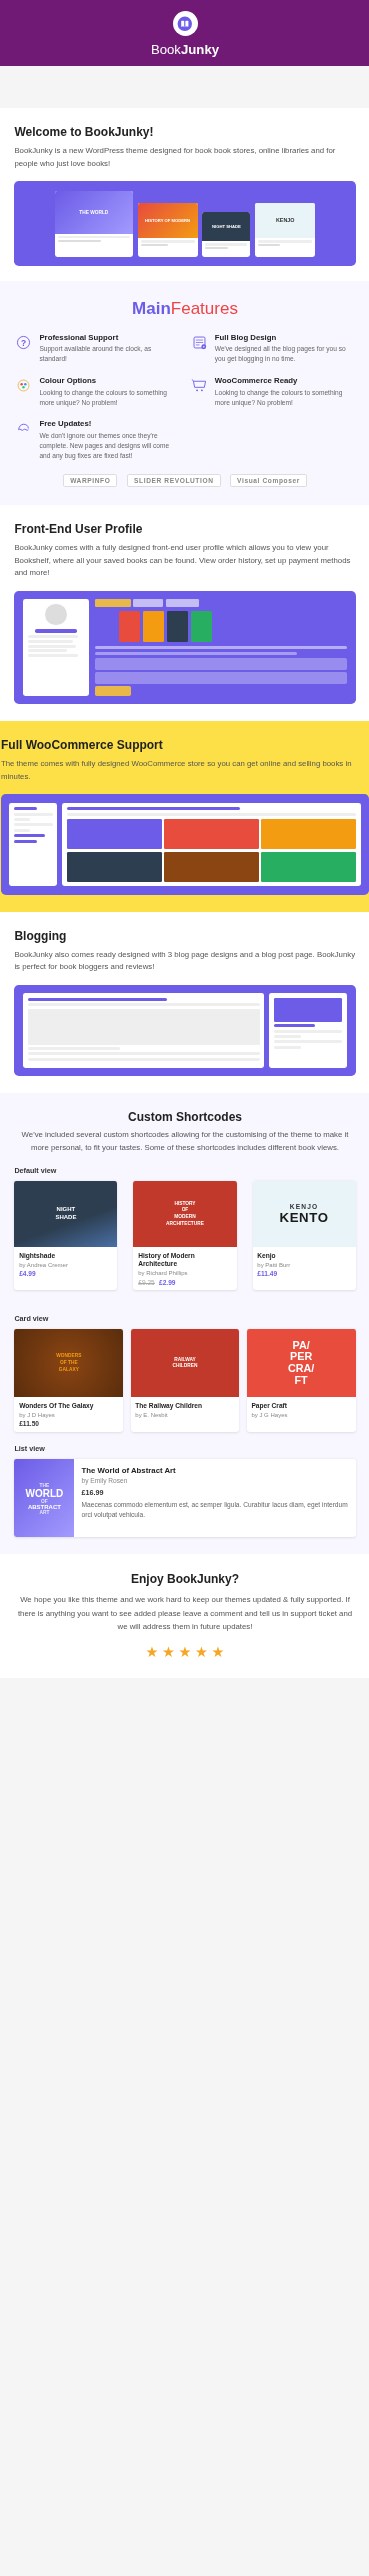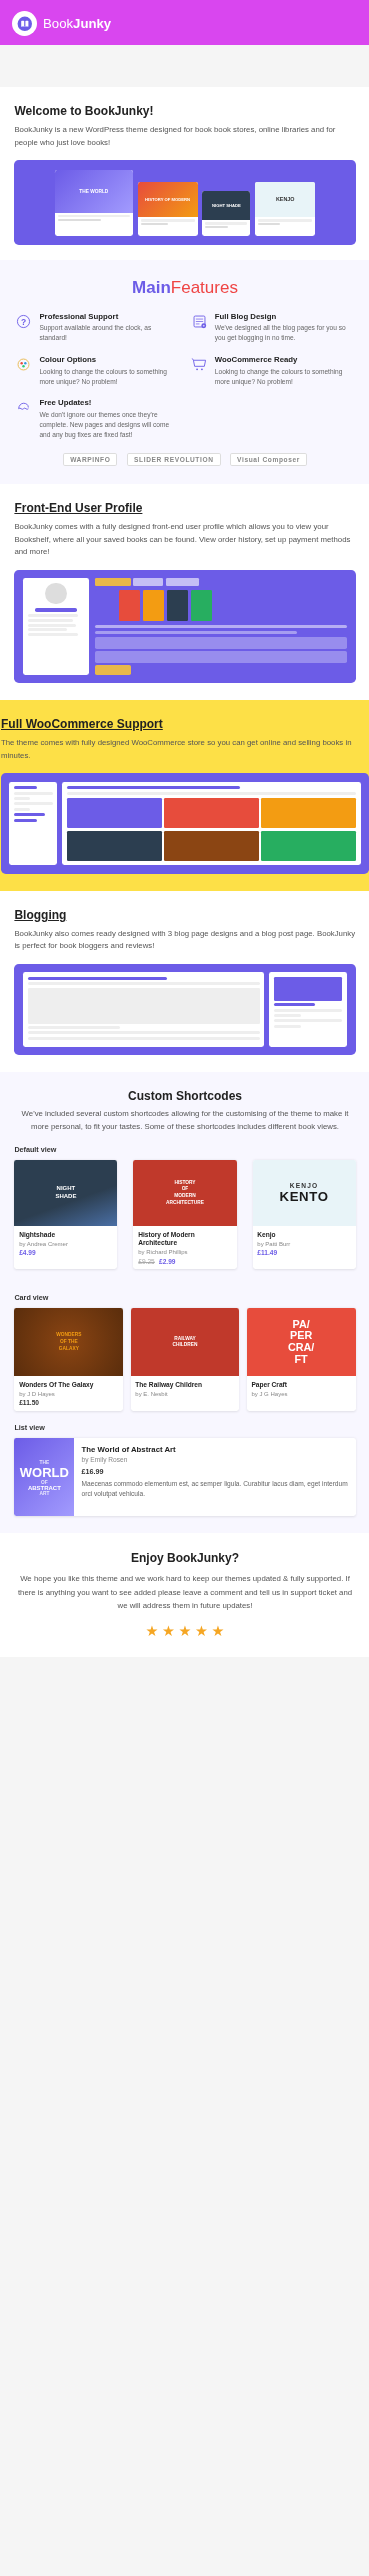--- a/index.html
+++ b/index.html
@@ -6,25 +6,26 @@
     body {
       font-family: Arial, sans-serif;
       width: 370px;
       background: #f5f5f5;
       font-size: 7.8px;
       color: #333;
     }
 
     
     .header-section {
-      background: #d946ef;
+      background: #701a75;
       padding: 10.8px 12px 9.6px;
       display: flex;
       align-items: center;
       gap: 6px;
+      flex-direction: column;
     }
     .logo-circle {
       width: 25px;
       height: 25px;
       background: white;
       border-radius: 50%;
       display: flex;
       align-items: center;
       justify-content: center;
       flex-shrink: 0;
@@ -165,21 +166,20 @@
     
     .profile-section {
       background: white;
       padding: 17px 14.4px;
     }
     .section-title {
       font-size: 12px;
       font-weight: 700;
       color: #222;
       margin-bottom: 6px;
-      text-decoration: underline;
     }
     .section-desc {
       color: #555;
       font-size: 7.8px;
       line-height: 1.6;
       margin-bottom: 10.8px;
     }
     .profile-preview {
       background: #6c5ce7;
       border-radius: 4.8px;
@@ -520,21 +520,21 @@
       padding: 4.8px;
     }
     .kenjo-cover .kenjo-top { font-size: 6.6px; font-weight: bold; color: #333; letter-spacing: 1.2px; }
     .kenjo-cover .kenjo-main { font-size: 13.2px; font-weight: 900; color: #1a1a1a; letter-spacing: 0.6px; }
 
     .abstract-cover-text {
       text-align: center;
       padding: 4.8px;
     }
     .abstract-cover-text .the { font-size: 4.8px; color: rgba(255,255,255,0.8); }
-    .abstract-cover-text .world { font-size: 13px; font-weight: 900; color: white; display: block; }
+    .abstract-cover-text .world { font-size: 10px; font-weight: 900; color: white; display: block; }
     .abstract-cover-text .of { font-size: 4.8px; color: rgba(255,255,255,0.8); display: block; }
     .abstract-cover-text .abstract { font-size: 6px; font-weight: 700; color: white; display: block; }
     .abstract-cover-text .art { font-size: 4.8px; color: rgba(255,255,255,0.8); display: block; }
 
     .papercraft-cover {
       background: #e74c3c;
       display: flex;
       flex-direction: column;
       align-items: center;
       justify-content: center;

